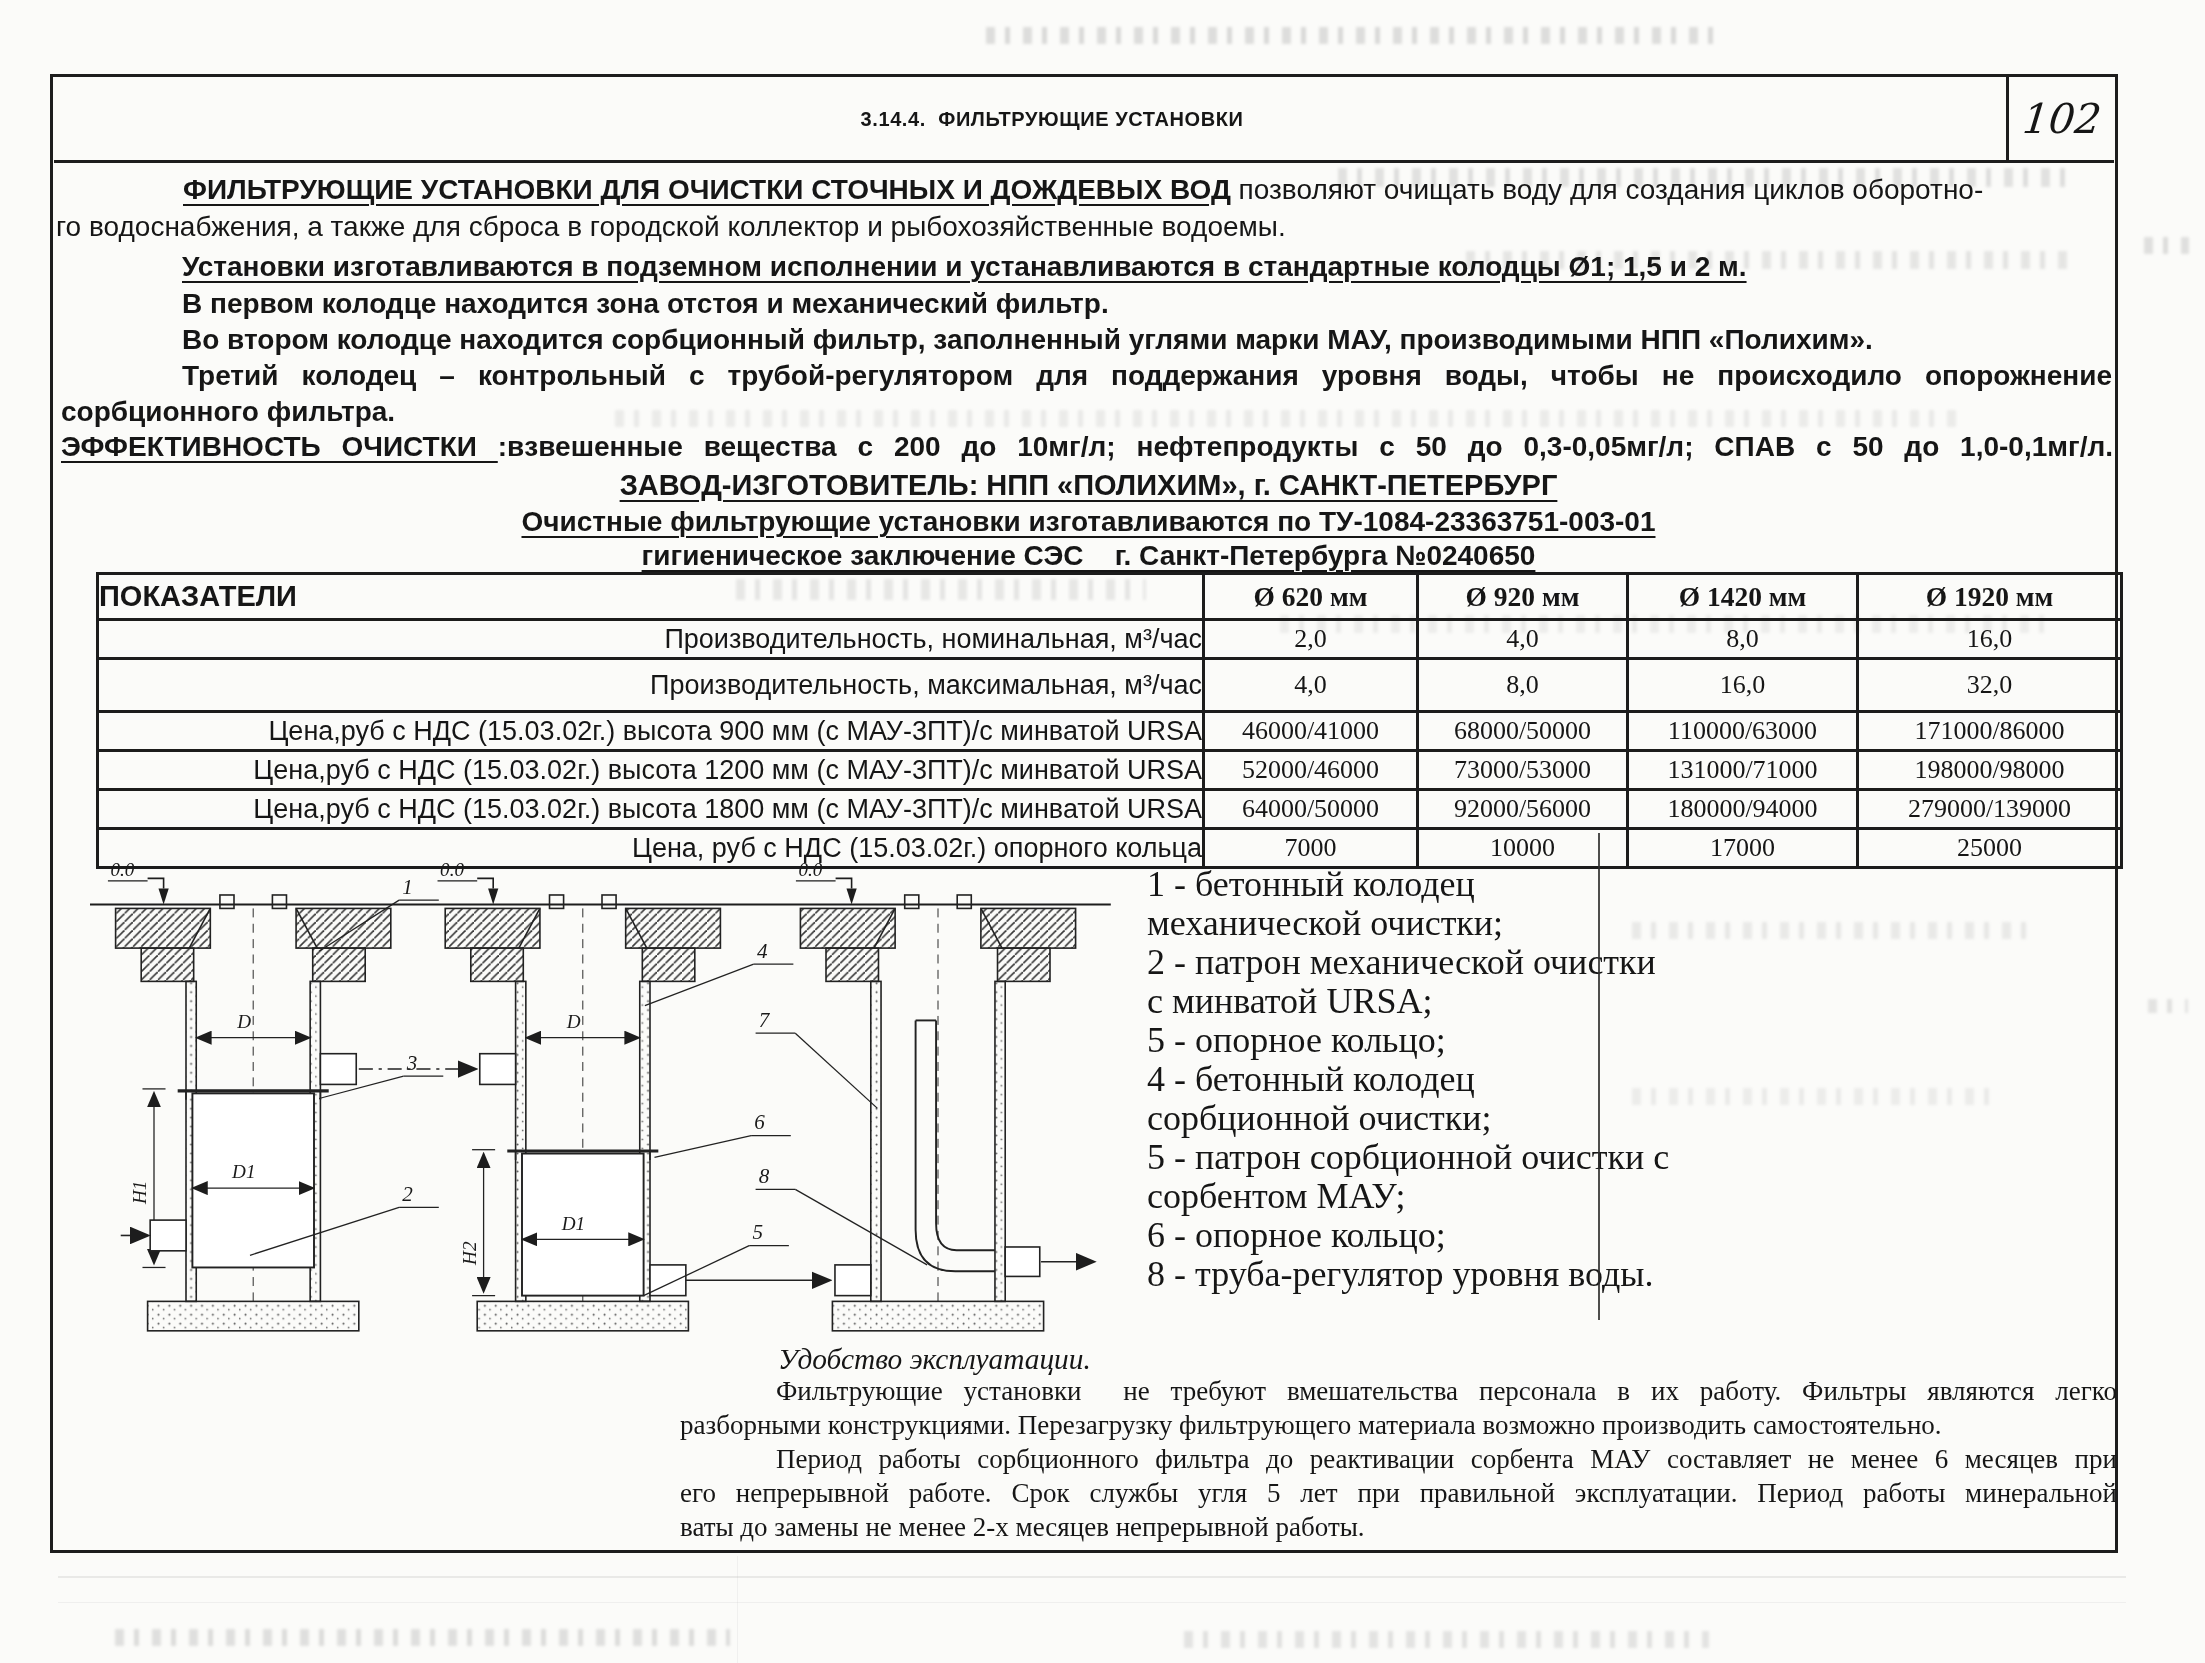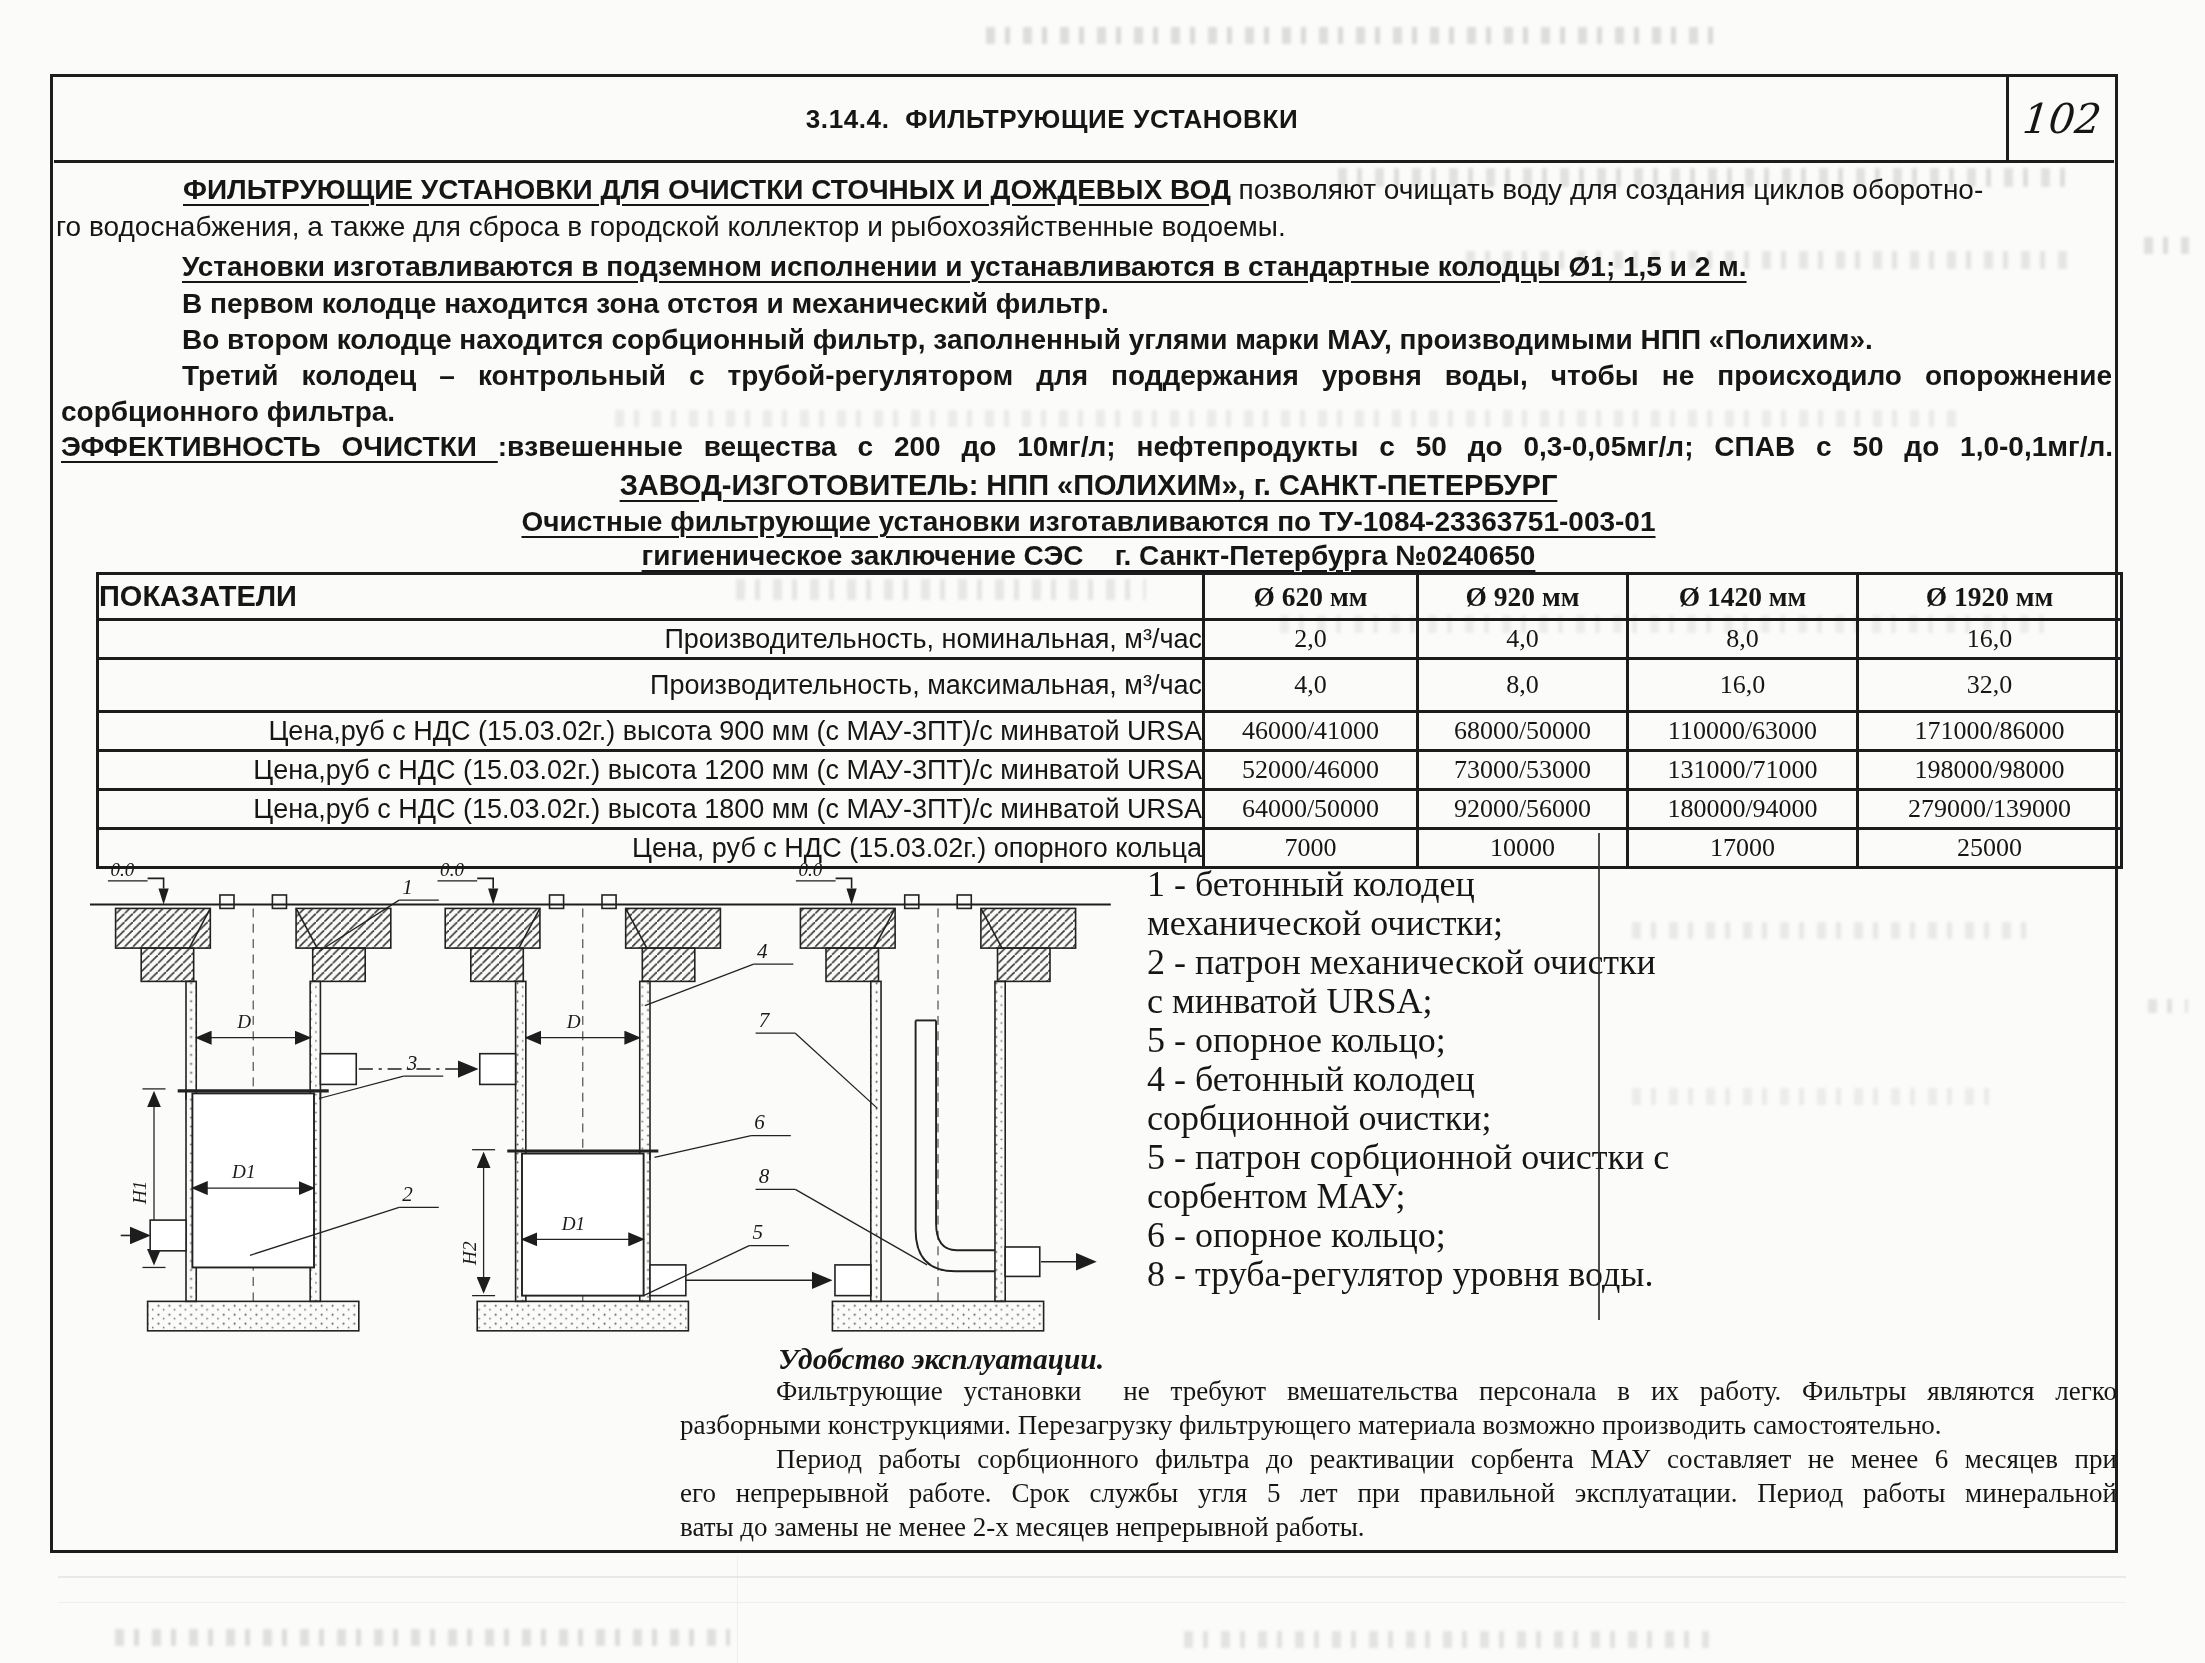--- a/index.html
+++ b/index.html
@@ -13,39 +13,39 @@
   .b{font-weight:bold}
   .ul{text-decoration:underline;text-decoration-thickness:1.9px;text-underline-offset:5.1px}
   .jl{text-align:justify;text-align-last:justify;white-space:normal}
 
   
   .frame{left:50px;top:74px;width:2068px;height:1479px;border:3.8px solid #1d1d1d;box-sizing:border-box}
   .hline{background:#1d1d1d;height:3.2px}
   .vline{background:#1d1d1d;width:3.2px}
 
   .title-cell{left:54px;top:77px;width:1996px;height:84px;display:flex;align-items:center;justify-content:center;
-    font-size:26px;font-weight:bold;letter-spacing:0.6px}
+    font-size:20px;font-weight:bold;letter-spacing:0.6px}
   .pagenum-cell{left:2009px;top:77px;width:106px;height:84px;display:flex;align-items:center;justify-content:center;
     font-family:"DejaVu Serif",serif;font-style:italic;font-size:41px;transform:skewX(-6deg)}
 
   .body-line{font-size:28px}
   .bi{font-weight:bold;font-size:28px}
   .center-line{left:61px;width:2055px;text-align:center;font-weight:bold;font-size:29px}
 
   
   .spec-table{border-collapse:collapse;table-layout:fixed;width:2024px}
   .spec-table td,.spec-table th{border:3.2px solid #1c1c1c;padding:0;vertical-align:middle;overflow:hidden}
   .spec-table th.ph{font-family:"Liberation Sans",sans-serif;font-size:29px;font-weight:bold;text-align:left}
   .spec-table th.dia{font-family:"Liberation Serif",serif;font-size:27.5px;font-weight:bold;text-align:center}
   .spec-table td.lbl{font-family:"Liberation Sans",sans-serif;font-size:27px;text-align:right;padding-left:9px}
   .spec-table td.val{font-family:"Liberation Serif",serif;font-size:26px;text-align:center}
 
   .legend-line{font-family:"Liberation Serif",serif;font-size:36px;line-height:39px;white-space:nowrap}
 
-  .ops-heading{font-family:"Liberation Serif",serif;font-size:29.4px;font-weight:bold;font-style:italic}
+  .ops-heading{font-family:"Liberation Serif",serif;font-size:29.4px;font-weight:normal;font-style:italic}
   .ops-line{font-family:"Liberation Serif",serif;font-size:27px;width:1437px}
   .indent{text-indent:96px}
 
   
   .bleed{position:absolute;filter:blur(1.6px);
     background:repeating-linear-gradient(90deg,#9a9a9a 0 9px,transparent 9px 19px,#8b8b8b 19px 24px,transparent 24px 37px)}
   .ghost{position:absolute;background:#b5b5b5}
 
   svg text{font-family:"Liberation Serif",serif;font-style:italic;fill:#1a1a1a}
 </style>

